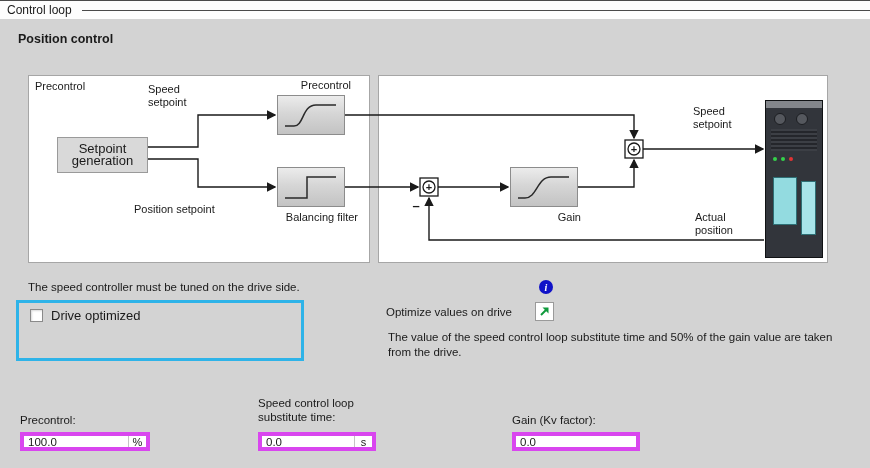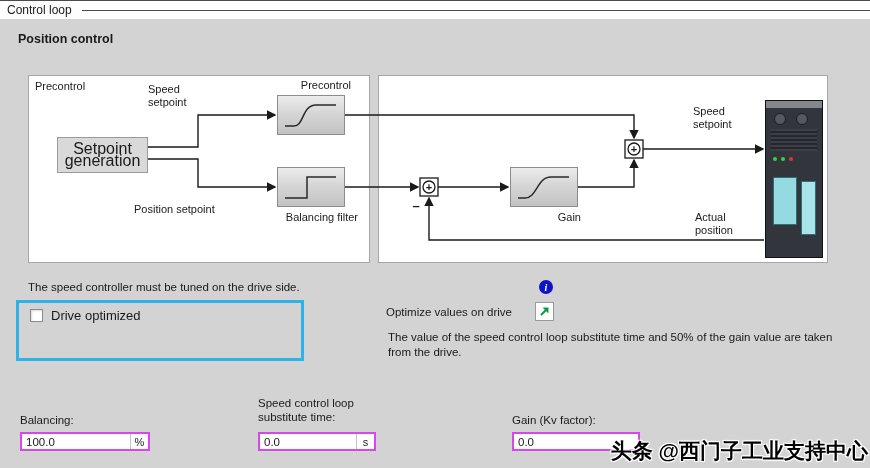--- a/index.html
+++ b/index.html
@@ -24,21 +24,21 @@
   .jrect{fill:#ffffff;stroke:#1a1a1a;stroke-width:1.3;}
   .jcirc{fill:none;stroke:#1a1a1a;stroke-width:1.3;}
   .jplus{font:bold 11px "Liberation Sans",sans-serif;fill:#1a1a1a;text-anchor:middle;}
   .jminus{font:bold 13px "Liberation Sans",sans-serif;fill:#1a1a1a;text-anchor:middle;}
 
   .dlabel{position:absolute;font-size:11px;line-height:13px;z-index:2;}
   .center{text-align:right;}
 
   .spbox{position:absolute;left:29px;top:62px;width:91px;height:36px;background:#d9d9d9;border:1px solid #9a9a9a;
     box-sizing:border-box;display:flex;align-items:center;justify-content:center;text-align:center;
-    font-size:16px;line-height:12.5px;z-index:2;}
+    font-size:13px;line-height:12.5px;z-index:2;}
 
   .block{position:absolute;width:68px;height:40px;border:1px solid #8c8c8c;box-sizing:border-box;
     background:linear-gradient(180deg,#ececec 0%,#d6d6d6 45%,#c3c3c3 100%);z-index:2;}
   .block svg{display:block;}
   .curve{fill:none;stroke:#2a2a2a;stroke-width:1.5;}
 
   
   .drive-unit{position:absolute;left:737px;top:25px;width:58px;height:158px;background:#32353b;
     border:1px solid #101214;box-sizing:border-box;z-index:2;}
   .drive-top{height:7px;background:#83868b;}
@@ -68,21 +68,21 @@
     background:linear-gradient(180deg,#f6f6f6,#dcdcdc);border:1px solid #6f6f6f;border-radius:2px;
     font-size:11.5px;display:flex;align-items:center;justify-content:center;cursor:pointer;box-sizing:border-box;}
 
   .optimize-label{position:absolute;left:386px;top:306px;font-size:11.5px;}
   .optimize-btn{position:absolute;left:535px;top:302px;width:19px;height:19px;background:#ffffff;
     border:1px solid #9a9a9a;box-sizing:border-box;display:flex;align-items:center;justify-content:center;cursor:pointer;}
   .optimize-desc{position:absolute;left:388px;top:330px;width:452px;font-size:11.5px;line-height:15px;}
 
   
   .fld-label{position:absolute;font-size:11.5px;line-height:14px;}
-  .field{position:absolute;height:19px;background:#ffffff;border:2px solid #d946ef;box-sizing:border-box;
+  .field{position:absolute;height:19px;background:#ffffff;border:4px solid #d946ef;box-sizing:border-box;
     display:flex;align-items:stretch;}
   .field input{border:none;outline:none;background:transparent;flex:1;width:0;
     font:11.5px "Liberation Sans",sans-serif;padding:0 4px;color:#1a1a1a;}
   .unit{width:17px;display:flex;align-items:center;justify-content:center;
     border-left:1px solid #c4c4c4;font-size:11px;}
 
   .watermark{position:absolute;right:2px;bottom:3px;font-size:21px;font-weight:bold;color:#000;
     text-shadow:-1px -1px 0 #fff,1px -1px 0 #fff,-1px 1px 0 #fff,1px 1px 0 #fff,0 0 3px #fff;
     white-space:nowrap;z-index:5;}
 </style>
@@ -190,32 +190,31 @@
 
   <div class="optimize-label">Optimize values on drive</div>
   <div class="optimize-btn">
     <svg width="13" height="13" viewBox="0 0 13 13">
       <path d="M3,10 L9,4" stroke="#0f9a3c" stroke-width="2" fill="none"></path>
       <path d="M4.5,2.5 L10.5,2.5 L10.5,8.5 z" fill="#0f9a3c"></path>
     </svg>
   </div>
   <div class="optimize-desc">The value of the speed control loop substitute time and 50% of the gain value are taken from the drive.</div>
 
-  <div class="fld-label" style="left:20px;top:413px;">Balancing:</div>
+  <div class="fld-label" style="left:20px;top:413px;">Precontrol:</div>
   <div class="field" style="left:20px;top:432px;width:130px;">
     <input type="text" value="100.0" style="">
     <span class="unit">%</span>
   </div>
 
   <div class="fld-label" style="left:258px;top:396px;width:135px;">Speed control loop substitute time:</div>
   <div class="field" style="left:258px;top:432px;width:118px;">
     <input type="text" value="0.0" style="">
     <span class="unit">s</span>
   </div>
 
   <div class="fld-label" style="left:512px;top:413px;">Gain (Kv factor):</div>
   <div class="field" style="left:512px;top:432px;width:128px;">
     <input type="text" value="0.0" style="">
   </div>
 
-  <div class="watermark">头条 @西门子工业支持中心</div>
 
 </div>
 
 </body></html>

